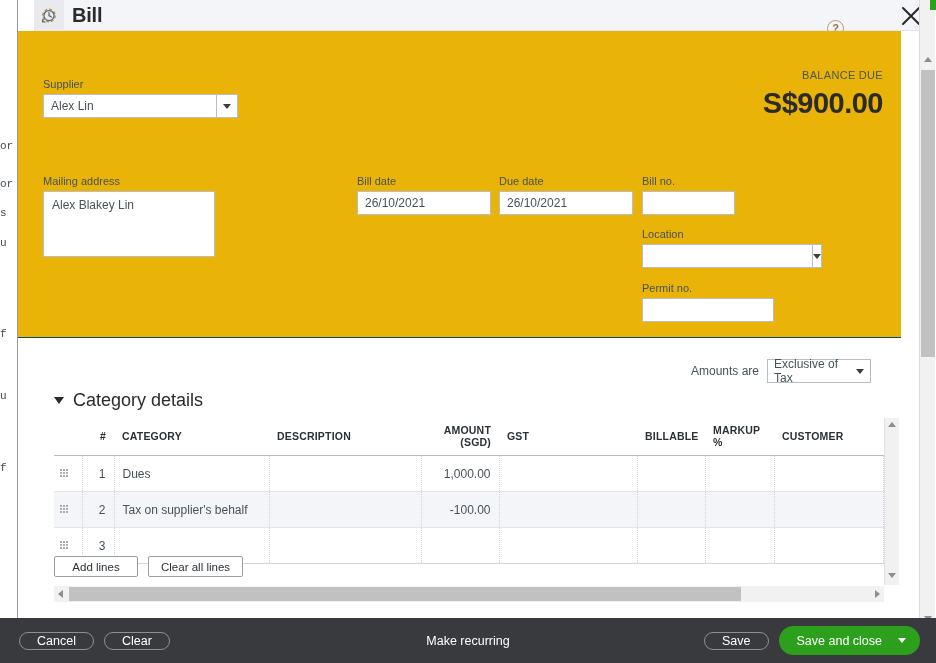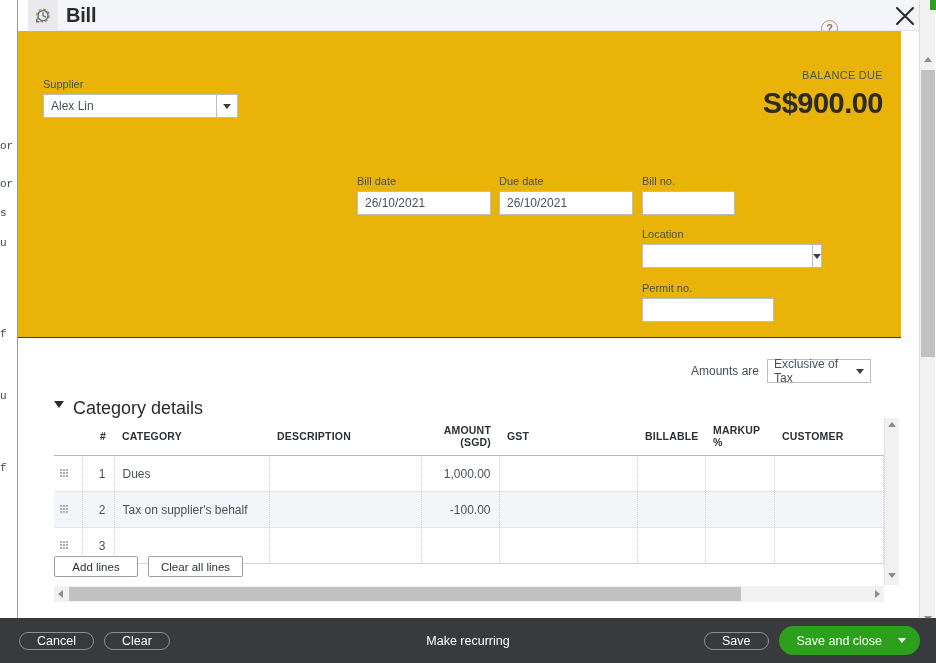--- a/index.html
+++ b/index.html
@@ -33,21 +33,21 @@
 
   
   .modal {
     position: absolute; left: 18px; top: 0;
     width: 901px; height: 663px;
     background: #ffffff;
   }
 
   
   .modal-header {
-    position: absolute; left: 10px; top: 0; width: 901px; height: 31px;
+    position: absolute; left: 16px; top: 0; width: 901px; height: 31px;
     background: #f4f5f8;
     border-bottom: 1px solid #e3e5e8;
   }
   .hdr-icon-box {
     position: absolute; left: 0px; top: 0; width: 30px; height: 31px;
     background: #e9eaee;
     display: flex; align-items: center; justify-content: center;
   }
   .hdr-title {
     position: absolute; left: 38px; top: 4px;
@@ -149,21 +149,21 @@
     position: absolute; left: 36px; top: 52px;
     display: flex; align-items: center; gap: 9px;
   }
   .tri-down {
     width: 0; height: 0;
     border-left: 5px solid transparent;
     border-right: 5px solid transparent;
     border-top: 7px solid #2b2b2b;
     cursor: pointer;
   }
-  .section-title { font-size: 18px; color: #2b2b2b; margin-top: 8px; }
+  .section-title { font-size: 18px; color: #2b2b2b; }
 
   
   .tbl-wrap {
     position: absolute; left: 36px; top: 80px;
     width: 829px;
   }
   table.lines { border-collapse: collapse; width: 829px; table-layout: fixed; }
   table.lines th {
     font-size: 10.5px; font-weight: bold; color: #2b3136;
     text-align: left; padding: 6px 8px 7px 8px;
@@ -334,20 +334,24 @@
               <div class="caret"></div>
             </div>
         </div>
       </div>
 
       <div class="f-balance">
         <div class="bal-label">BALANCE DUE</div>
         <div class="bal-amount">S$900.00</div>
       </div>
 
+      <div class="f-mailing">
+        <label class="fld-label">Mailing address</label>
+        <div class="mailing-box">Alex Blakey Lin</div>
+      </div>
 
 
       <div class="f-billdate">
         <label class="fld-label">Bill date</label>
         <input class="txt-input" style="width: 134px;" value="26/10/2021">
       </div>
 
       <div class="f-duedate">
         <label class="fld-label">Due date</label>
         <input class="txt-input" style="width: 134px;" value="26/10/2021">

